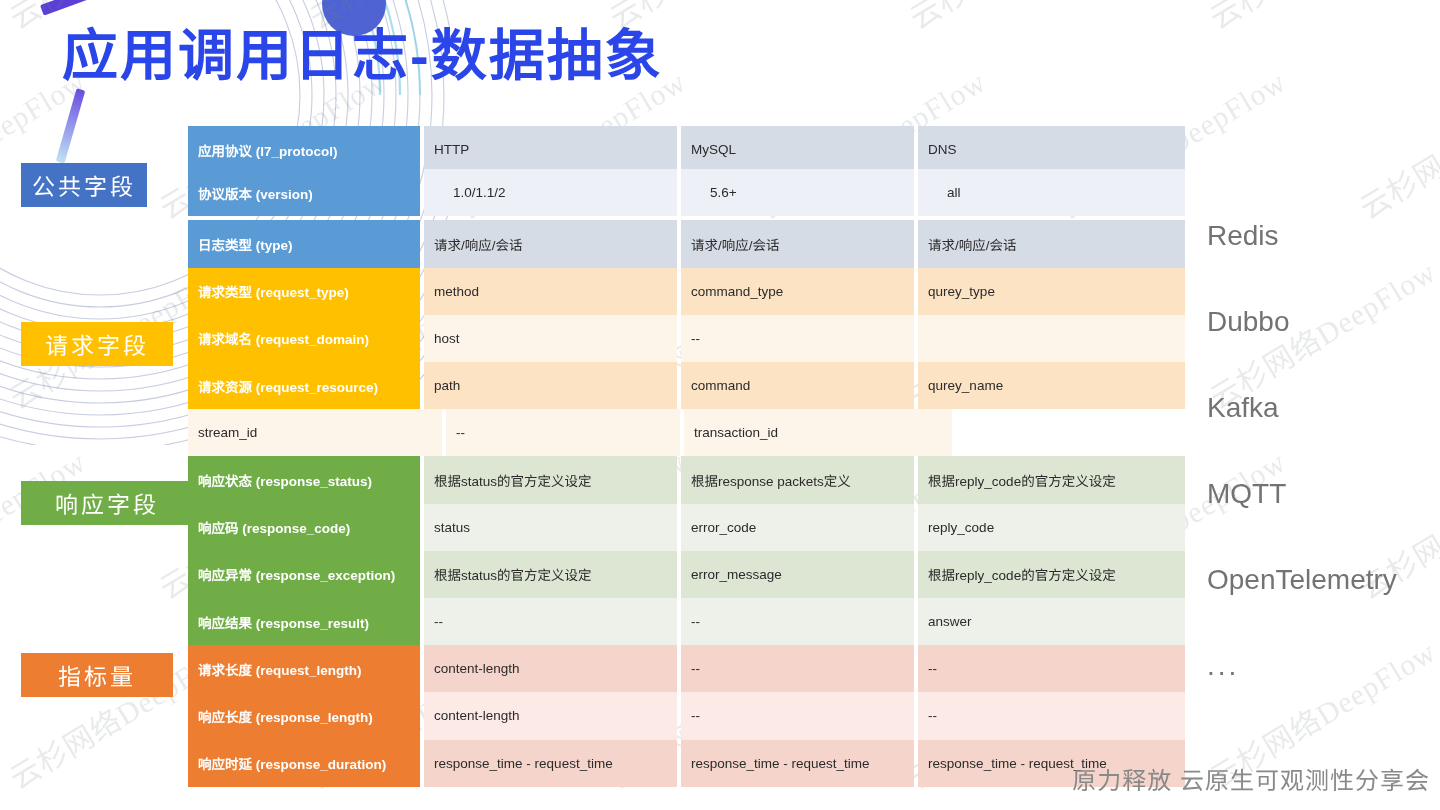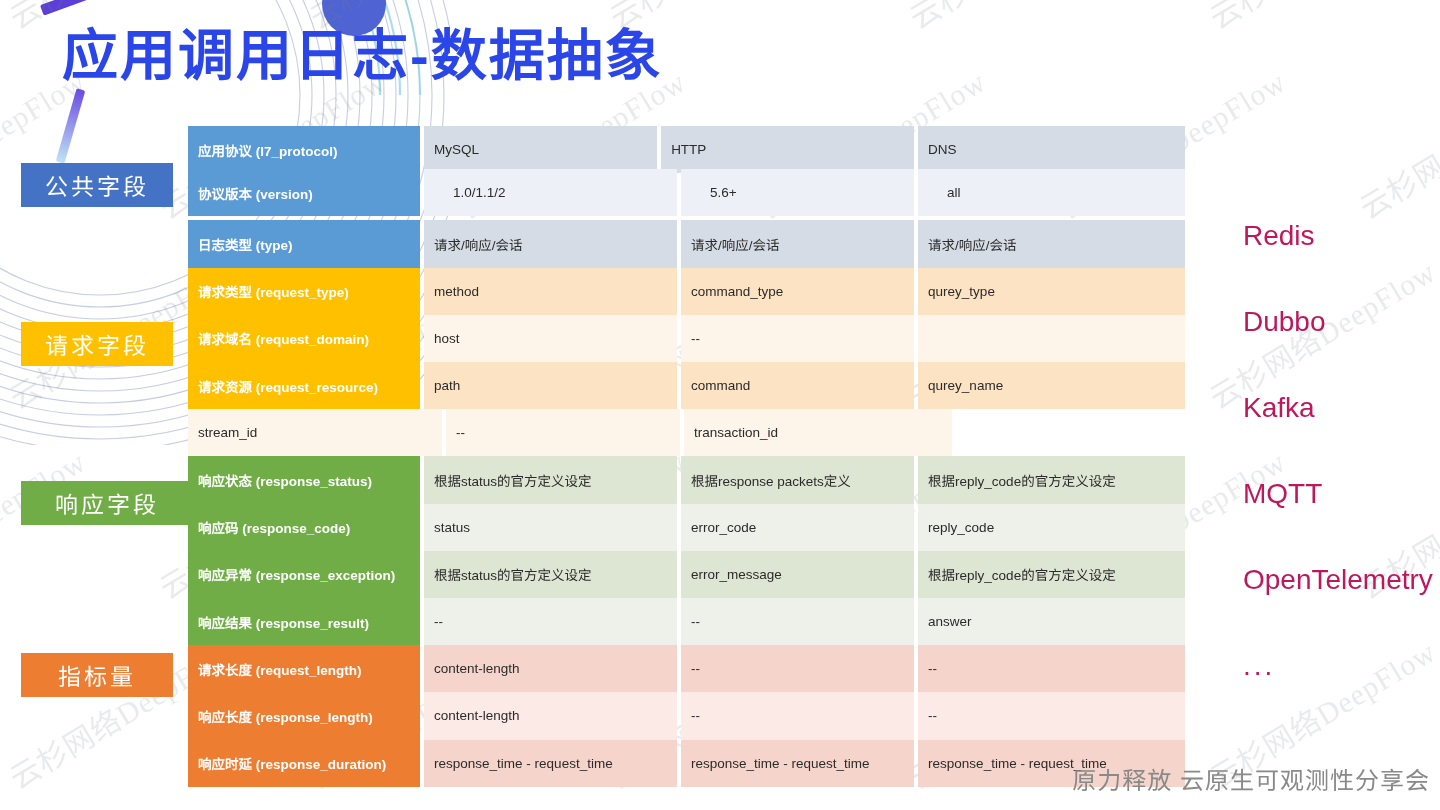--- a/index.html
+++ b/index.html
@@ -92,21 +92,21 @@
   .chip {
     position: absolute;
     display: flex;
     align-items: center;
     justify-content: center;
     color: #ffffff;
     font-size: 23px;
     letter-spacing: 3px;
     font-family: "Liberation Serif", "DejaVu Serif", serif;
   }
-  .chip-0 { left: 21px; top: 163px; width: 152px; height: 44px; background: #4472C4; }
+  .chip-0 { left: 21px; top: 163px; width: 126px; height: 44px; background: #4472C4; }
   .chip-1 { left: 21px; top: 322px; width: 152px; height: 44px; background: #FFC000; }
   .chip-2 { left: 21px; top: 481px; width: 172px; height: 44px; background: #70AD47; }
   .chip-3 { left: 21px; top: 653px; width: 152px; height: 44px; background: #ED7D31; }
 
   
   .table {
     position: absolute;
     left: 188px;
     top: 126px;
     width: 997px;
@@ -159,25 +159,24 @@
 
   
   .proto-list {
     position: absolute;
     left: 1207px;
     top: 214px;
     width: 230px;
   }
   .proto {
     font-size: 28px;
-    color: #be185d;
+    color: #737373;
     height: 86px;
     line-height: 44px;
     white-space: nowrap;
-    margin-left: 36px;
   }
   .proto-ellipsis { font-size: 28px; letter-spacing: 3px; }
 
   
   .footer {
     position: absolute;
     right: 10px;
     bottom: 14px;
     font-size: 24px;
     color: #898989;
@@ -264,22 +263,22 @@
   <div class="chip chip-2">
     <span>响应字段</span>
   </div>
   <div class="chip chip-3">
     <span>指标量</span>
   </div>
 
   <div class="table" id="table">
       <div class="row g-common band-a" style="top: 0px;">
         <div class="cell label">应用协议 (l7_protocol)</div>
+        <div class="cell v0">HTTP</div>
         <div class="cell v1">MySQL</div>
-        <div class="cell v0">HTTP</div>
         <div class="cell v2">DNS</div>
       </div>
       <div class="row g-common band-b" style="top: 43px;">
         <div class="cell label">协议版本 (version)</div>
         <div class="cell v0">1.0/1.1/2</div>
         <div class="cell v1">5.6+</div>
         <div class="cell v2">all</div>
       </div>
       <div class="row g-common band-a" style="top: 94.4px;">
         <div class="cell label">日志类型 (type)</div>

